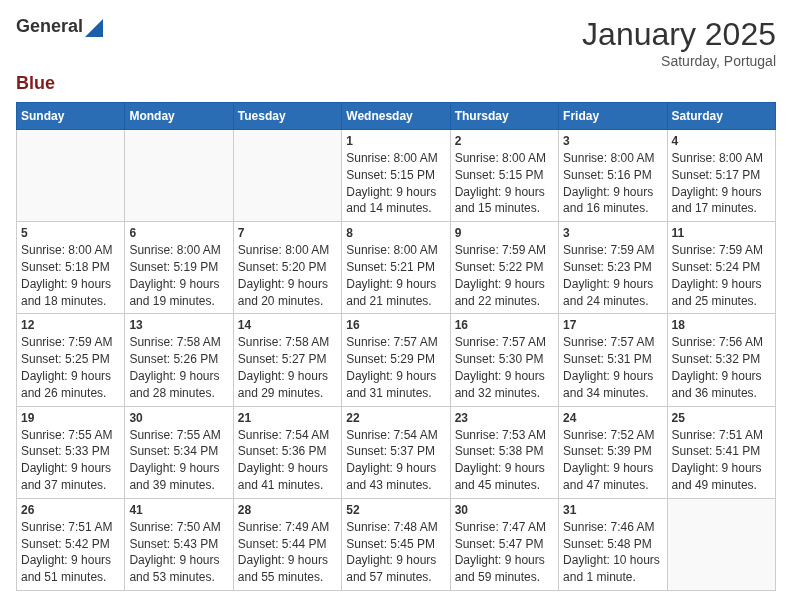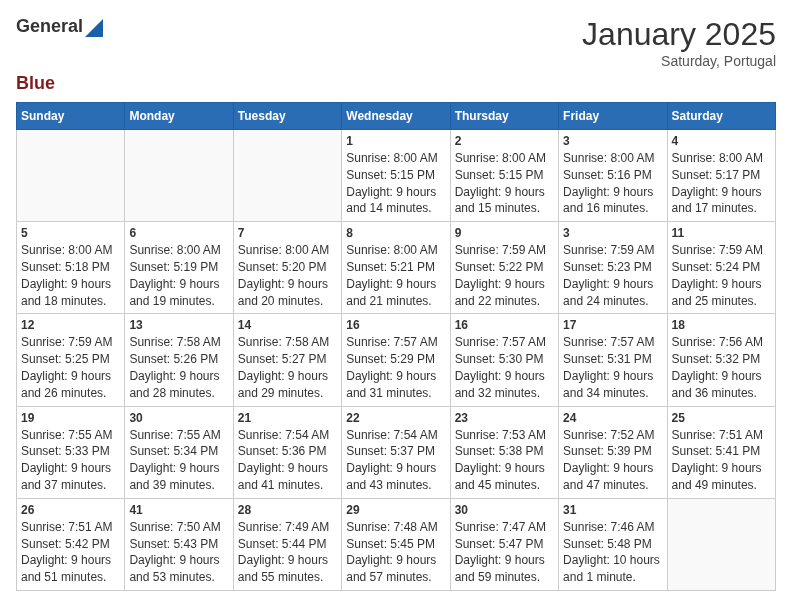--- a/index.html
+++ b/index.html
@@ -235,21 +235,21 @@
         </td>
         <td>
           <div class="day-number">41</div>
           <div class="cell-text">Sunrise: 7:50 AM<br>Sunset: 5:43 PM<br>Daylight: 9 hours and 53 minutes.</div>
         </td>
         <td>
           <div class="day-number">28</div>
           <div class="cell-text">Sunrise: 7:49 AM<br>Sunset: 5:44 PM<br>Daylight: 9 hours and 55 minutes.</div>
         </td>
         <td>
-          <div class="day-number">29</div>
+          <div class="day-number">52</div>
           <div class="cell-text">Sunrise: 7:48 AM<br>Sunset: 5:45 PM<br>Daylight: 9 hours and 57 minutes.</div>
         </td>
         <td>
           <div class="day-number">30</div>
           <div class="cell-text">Sunrise: 7:47 AM<br>Sunset: 5:47 PM<br>Daylight: 9 hours and 59 minutes.</div>
         </td>
         <td>
           <div class="day-number">31</div>
           <div class="cell-text">Sunrise: 7:46 AM<br>Sunset: 5:48 PM<br>Daylight: 10 hours and 1 minute.</div>
         </td>

